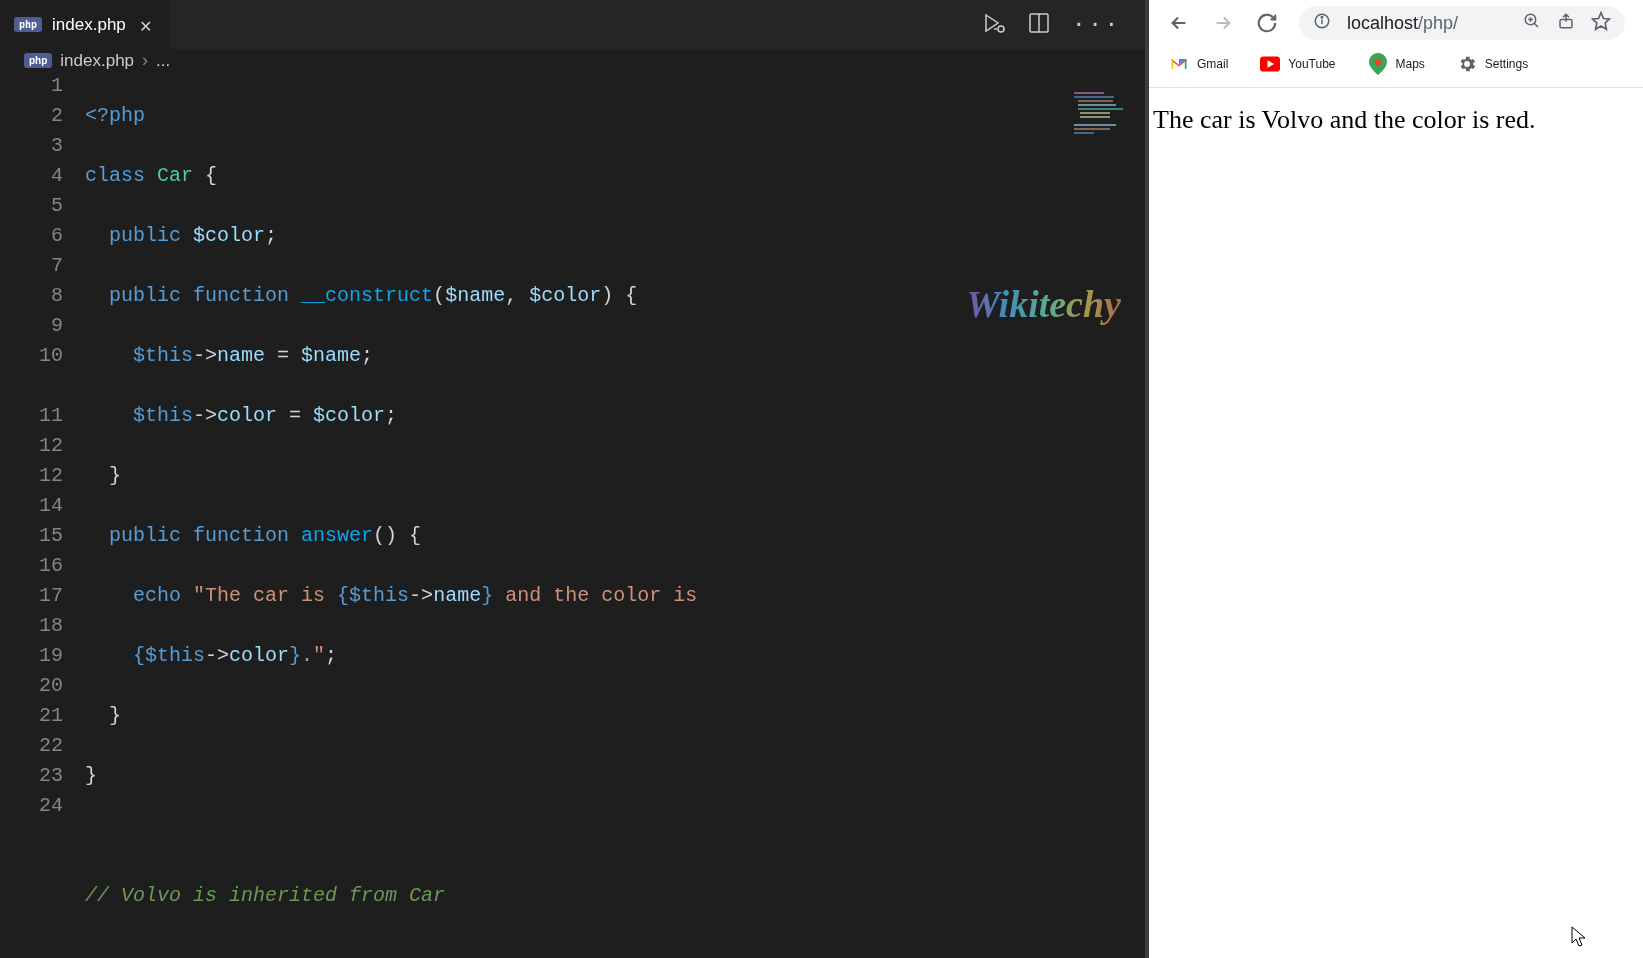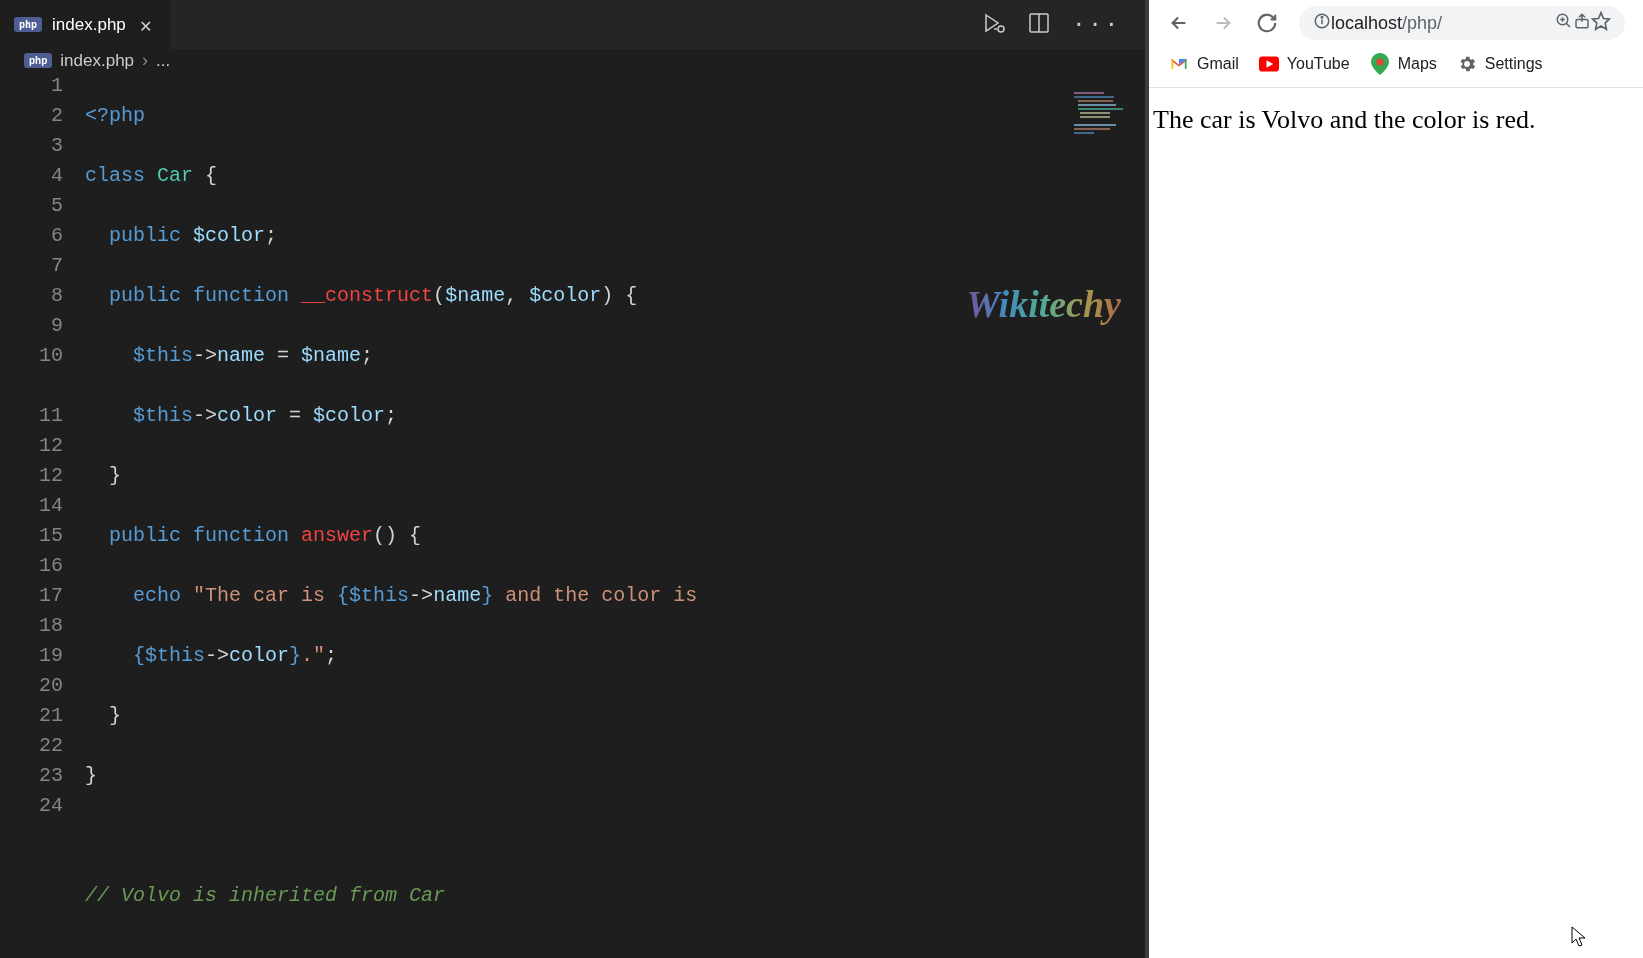--- a/index.html
+++ b/index.html
@@ -100,21 +100,21 @@
 }
 .line { height: 30px; }
 .k-php   { color: #569CD6; }
 .k-class { color: #569CD6; }
 .k-pub   { color: #569CD6; }
 .k-fn    { color: #569CD6; }
 .k-this  { color: #569CD6; }
 .k-echo  { color: #569CD6; }
 .type    { color: #4EC9B0; }
 .var     { color: #9CDCFE; }
-.fn      { color: #ef4444; }
+.fn      { color: #0ea5e9; }
 .str     { color: #CE9178; }
 .op      { color: #d4d4d4; }
 .punc    { color: #d4d4d4; }
 .comment { color: #6A9955; font-style: italic; }
 .close-brace { color: #d4d4d4; }
 .minimap {
   position: absolute;
   right: 4px;
   top: 90px;
   width: 78px;
@@ -165,39 +165,39 @@
 }
 .nav-btn.disabled { color: #bdbdbd; }
 .addr-bar {
   flex: 1;
   display: flex;
   align-items: center;
   background: #f1f3f4;
   border-radius: 22px;
   height: 34px;
   padding: 0 14px;
-  gap: 0;
+  gap: 16px;
 }
 .addr-text {
   flex: 1;
   font-size: 18px;
   color: #202124;
   font-family: "Segoe UI", Arial, sans-serif;
 }
 .addr-text .host { color: #202124; }
 .addr-text .path { color: #5f6368; }
 .addr-icon { color: #5f6368; }
 .bookmarks {
   display: flex;
   align-items: center;
-  gap: 20px;
+  gap: 32px;
   padding: 6px 20px 10px 20px;
   height: 44px;
   border-bottom: 1px solid #e0e0e0;
-  font-size: 16px;
+  font-size: 12px;
 }
 .bm { display: flex; align-items: center; gap: 8px; color: #202124; cursor: pointer; font-family: "Segoe UI", Arial, sans-serif; }
 .bm .ic { width: 20px; height: 20px; display: flex; align-items: center; justify-content: center; }
 .content {
   padding: 14px 4px;
   font-family: "Times New Roman", serif;
   font-size: 26px;
   color: #000;
   line-height: 1.42;
 }

